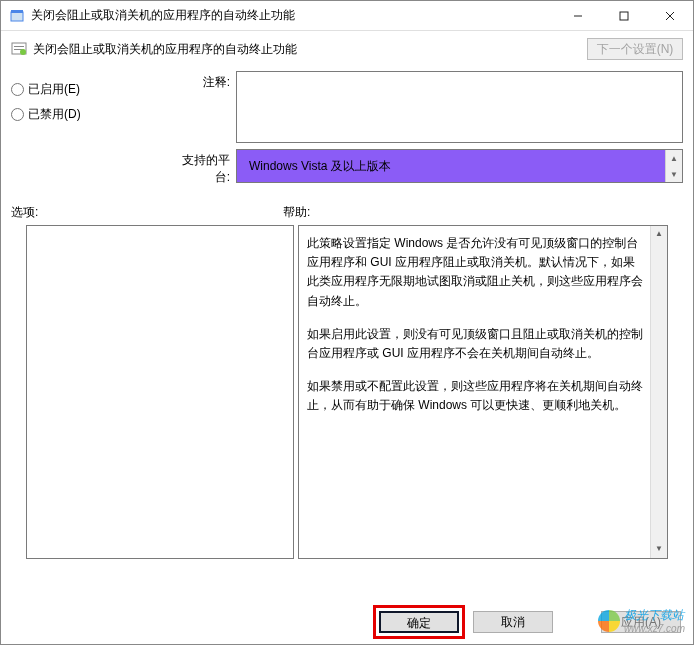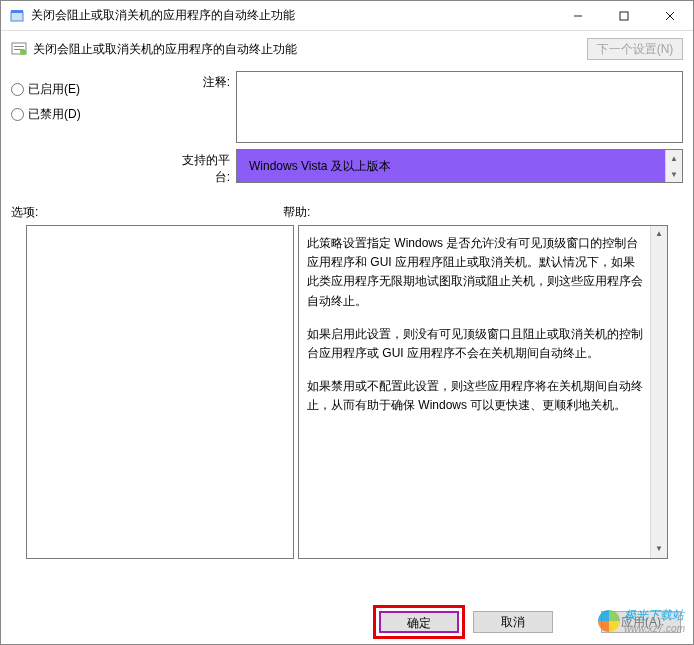--- a/index.html
+++ b/index.html
@@ -120,21 +120,21 @@
   height: 22px;
   border: 1px solid #adadad;
   background: #e1e1e1;
   font-size: 12px;
   text-align: center;
   line-height: 20px;
 }
 .ftr-btn.primary { background: #e1e1e1; }
 .ftr-btn.disabled { color: #737373; margin-left: 40px; }
 .ok-wrap { border: 3px solid #e40000; padding: 3px; }
-.ok-wrap .ftr-btn { border: 2px solid #a21caf; }
+.ok-wrap .ftr-btn { border: 2px solid #0f172a; }
 .watermark {
   position: absolute;
   right: 8px;
   bottom: 10px;
   font-size: 12px;
   color: #15a4e6;
   font-style: italic;
   display: flex;
   align-items: center;
   gap: 4px;

